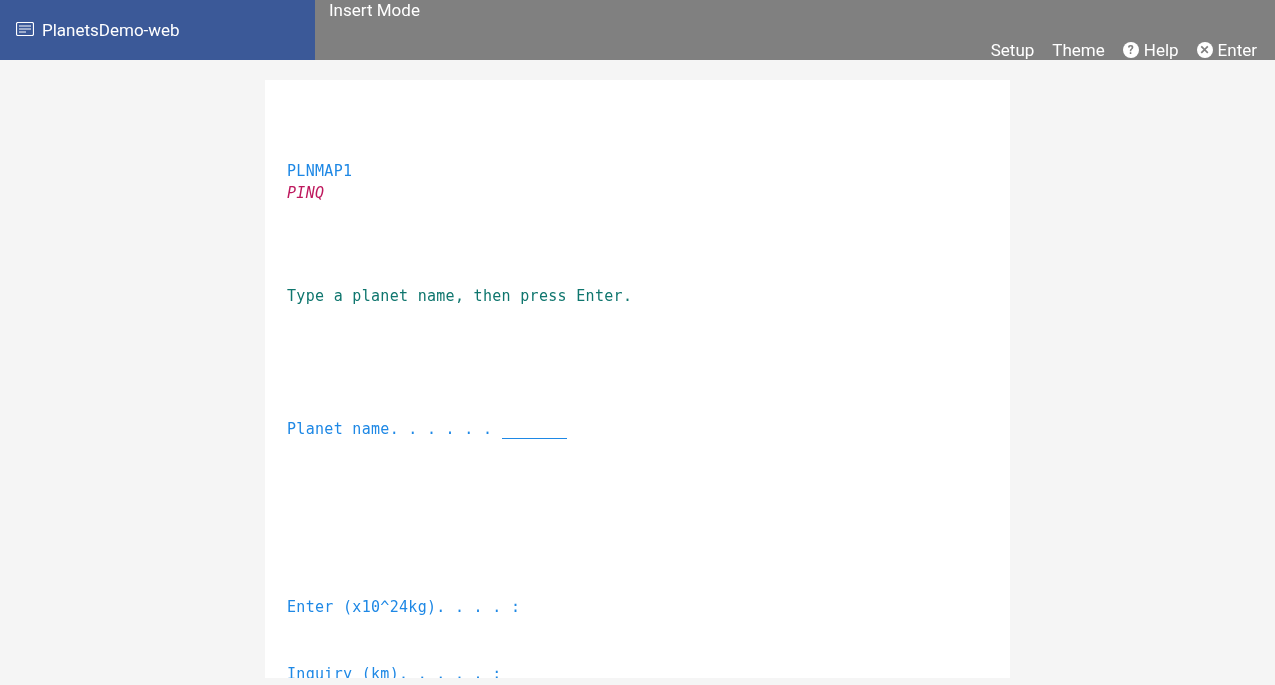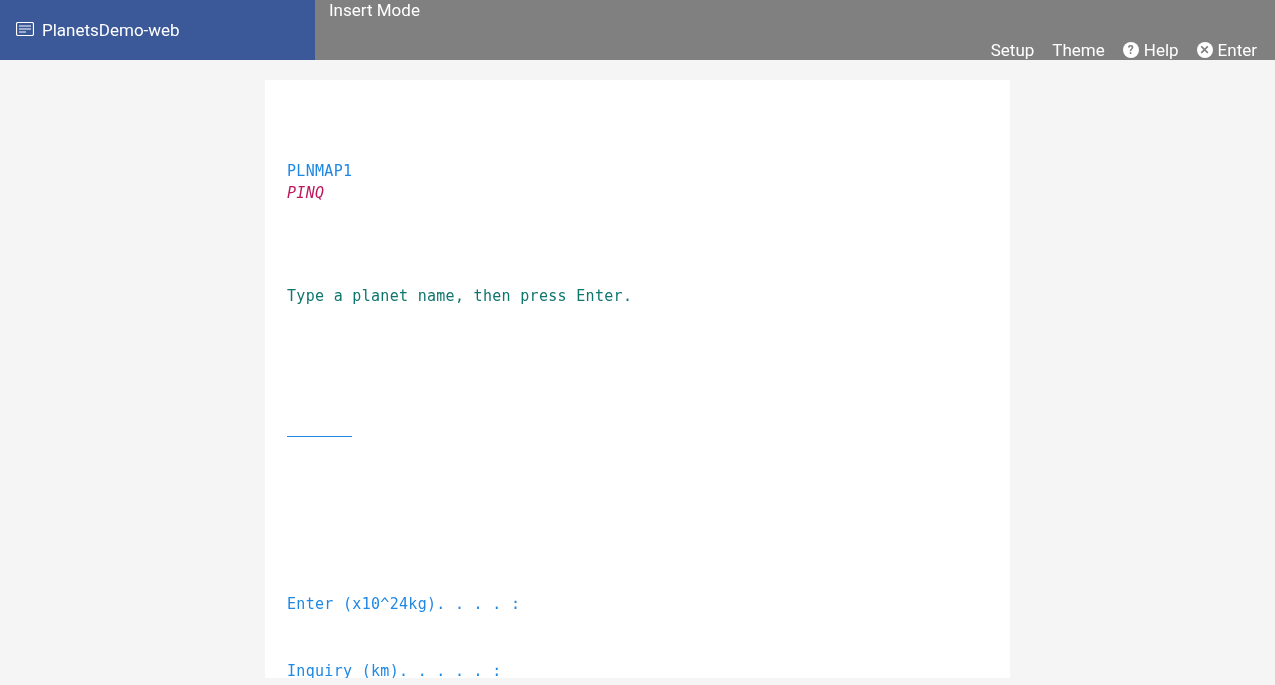--- a/index.html
+++ b/index.html
@@ -132,21 +132,21 @@
       <span>Enter</span>
     </div>
   </div>
 </div>
 
 <div class="page">
   <div class="terminal">
     <div class="hdrline"><span class="hdr-left">PLNMAP1</span><span class="hdr-right">PINQ</span></div>
     <div class="instr">Type a planet name, then press Enter.</div>
     <div class="fields-block">
-      <div class="fieldrow planet-line"><input class="planet-input" type="text" value="" style=""></div>
+      <div class="fieldrow planet-line"><span>Planet name. . . . . . </span><input class="planet-input" type="text" value="" style=""></div>
     </div>
     <div class="data-block">
       <div class="fieldrow">Enter (x10^24kg). . . . :</div>
       <div class="fieldrow">Inquiry (km). . . . . :</div>
       
       
       
       
       
       

